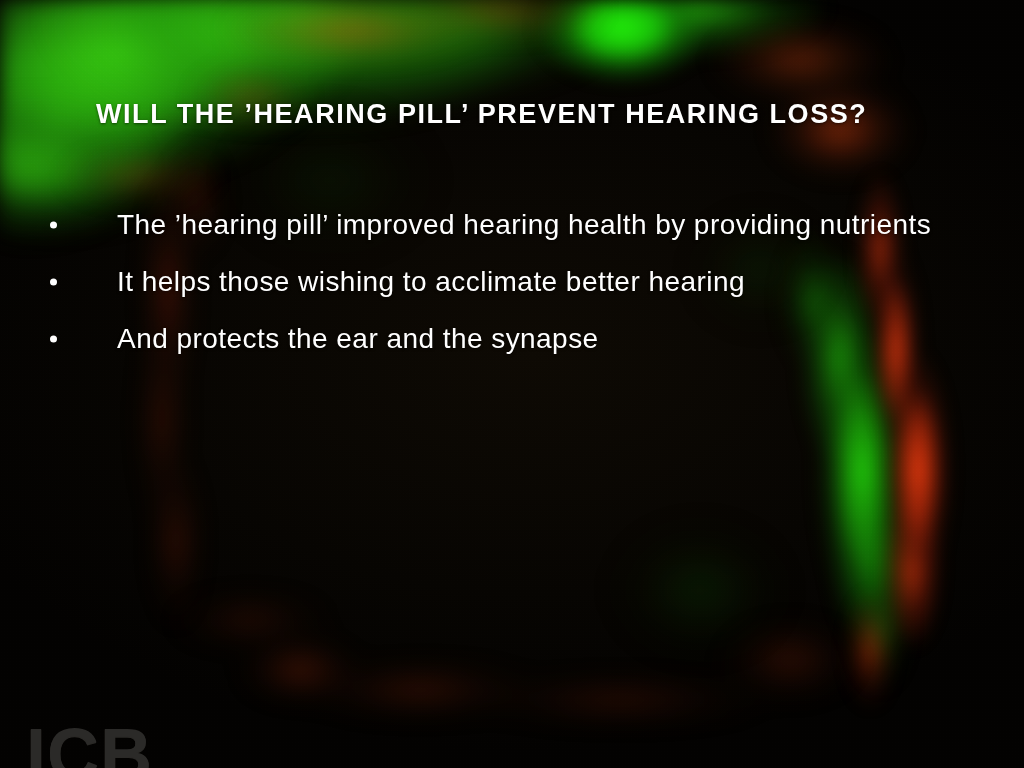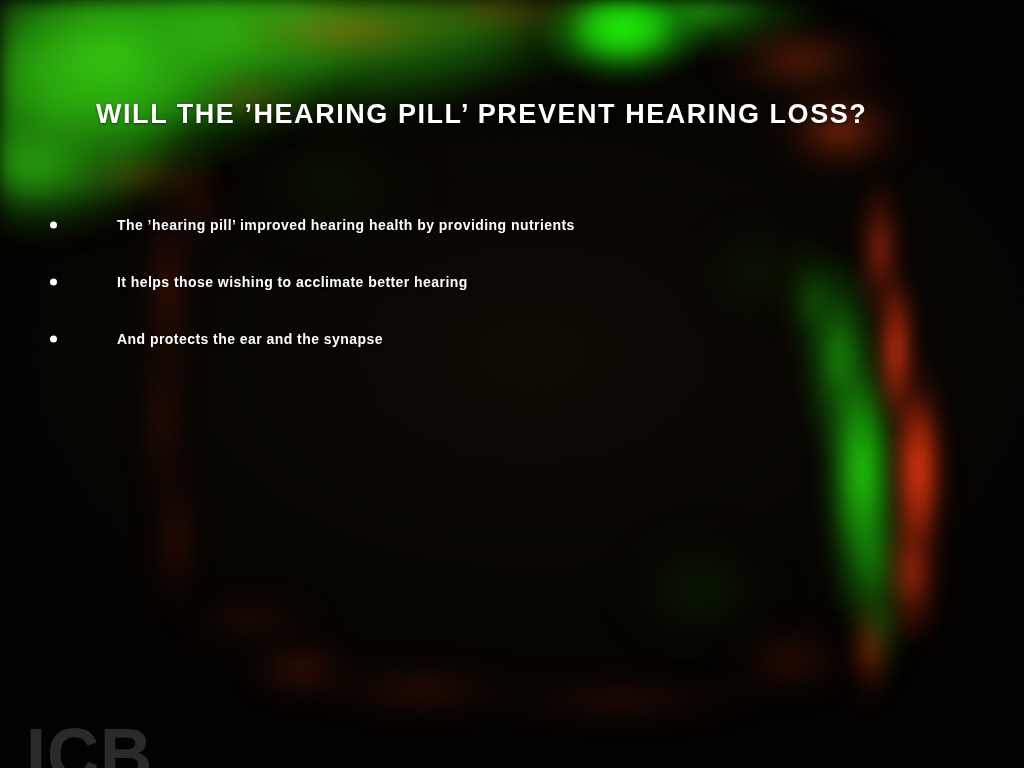--- a/index.html
+++ b/index.html
@@ -175,22 +175,22 @@
     left: 50px;
     top: 50%;
     transform: translateY(-50%);
     width: 7px;
     height: 7px;
     border-radius: 50%;
     background: #ffffff;
   }
 
   .bullet-text {
-    font-size: 14px;
-    font-weight: 700;
+    font-size: 28px;
+    font-weight: 400;
     color: #ffffff;
     letter-spacing: 0.45px;
     white-space: nowrap;
     text-shadow: 0 1px 3px rgba(0,0,0,0.5);
   }
 
   
   #watermark {
     position: absolute;
     left: 26px;

